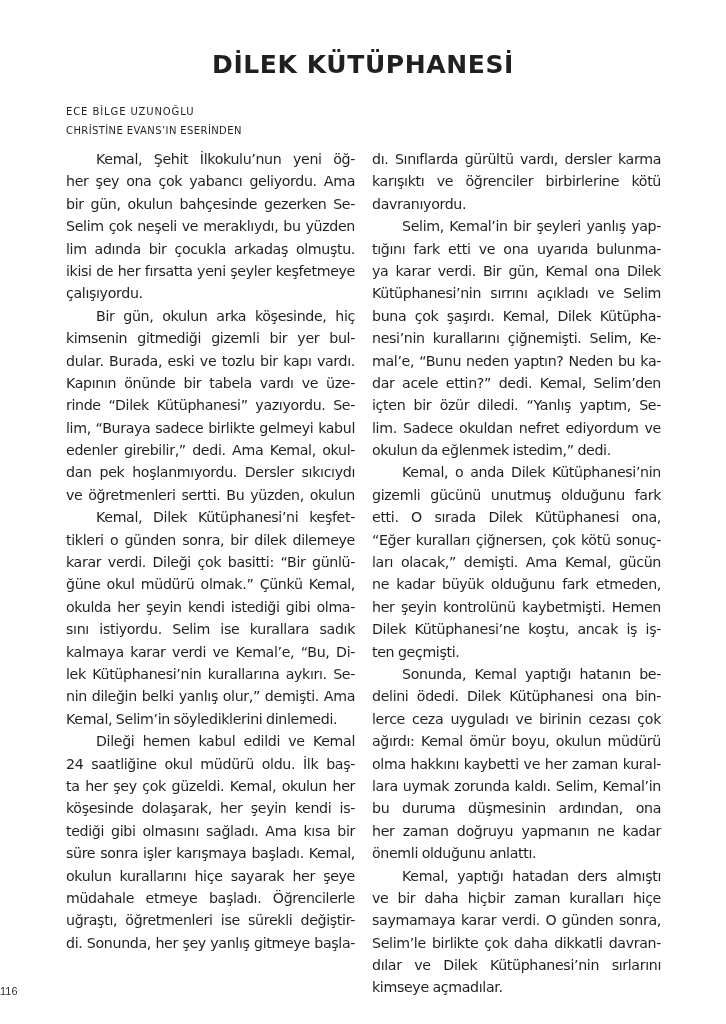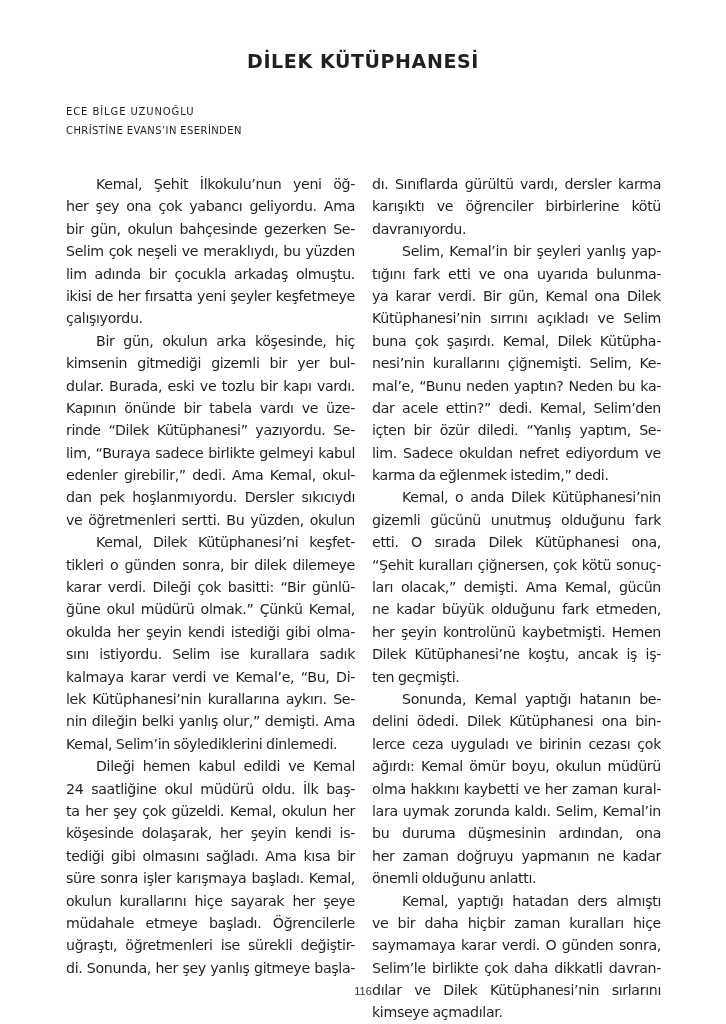--- a/index.html
+++ b/index.html
@@ -1,26 +1,26 @@
 <!DOCTYPE html>
 <html><head>
 <meta charset="utf-8">
 <style>
   html, body { margin:0; padding:0; background:#ffffff; }
   body { width:726px; height:1024px; position:relative; overflow:hidden; font-family:"DejaVu Sans", "Liberation Sans", sans-serif; color:#231f20; }
-  .title { position:absolute; left:0; right:0; top:50px; text-align:center; font-family:"DejaVu Sans", sans-serif; font-weight:bold; font-size:19px; letter-spacing:0.6px; color:#231f20; }
+  .title { position:absolute; left:0; right:0; top:50px; text-align:center; font-family:"DejaVu Sans", sans-serif; font-weight:bold; font-size:25px; letter-spacing:0.6px; color:#231f20; }
   .author { position:absolute; left:66px; top:106px; font-size:10px; letter-spacing:0.9px; color:#231f20; }
   .source { position:absolute; left:66px; top:125px; font-size:10px; letter-spacing:0.4px; color:#231f20; }
-  .col { position:absolute; top:148px; width:289px; font-size:14.2px; line-height:22.4px;margin-top:25px; }
+  .col { position:absolute; top:148px; width:289px; font-size:14.2px; line-height:22.4px; }
   .col.left { left:66px; }
   .col.right { left:372px; }
   .line { display:block; text-align:justify; text-align-last:justify; white-space:nowrap; overflow:visible; height:22.4px; letter-spacing:-0.35px; word-spacing:-0.5px; }
   .line.last { text-align-last:left; }
   .line.indent { padding-left:30px; }
-  .pagenum { position:absolute; left:0; right:0; top:985px; text-align:center; font-family:"Liberation Sans", sans-serif; font-size:11px; color:#333; }
+  .pagenum { position:absolute; left:0; right:0; top:985px; font-family:"Liberation Sans", sans-serif; font-size:11px; color:#333; }
 </style>
 </head>
 <body>
 
 <div class="title">DİLEK KÜTÜPHANESİ</div>
 <div class="author">ECE BİLGE UZUNOĞLU</div>
 <div class="source">CHRİSTİNE EVANS’IN ESERİNDEN</div>
 
 <div class="col left">
     <span class="line indent">Kemal, Şehit İlkokulu’nun yeni öğ-</span>
@@ -67,25 +67,25 @@
     <span class="line indent">Selim, Kemal’in bir şeyleri yanlış yap-</span>
     <span class="line">tığını fark etti ve ona uyarıda bulunma-</span>
     <span class="line">ya karar verdi. Bir gün, Kemal ona Dilek</span>
     <span class="line">Kütüphanesi’nin sırrını açıkladı ve Selim</span>
     <span class="line">buna çok şaşırdı. Kemal, Dilek Kütüpha-</span>
     <span class="line">nesi’nin kurallarını çiğnemişti. Selim, Ke-</span>
     <span class="line">mal’e, “Bunu neden yaptın? Neden bu ka-</span>
     <span class="line">dar acele ettin?” dedi. Kemal, Selim’den</span>
     <span class="line">içten bir özür diledi. “Yanlış yaptım, Se-</span>
     <span class="line">lim. Sadece okuldan nefret ediyordum ve</span>
-    <span class="line last">karma da eğlenmek istedim,” dedi.</span>
+    <span class="line last">okulun da eğlenmek istedim,” dedi.</span>
     <span class="line indent">Kemal, o anda Dilek Kütüphanesi’nin</span>
     <span class="line">gizemli gücünü unutmuş olduğunu fark</span>
     <span class="line">etti. O sırada Dilek Kütüphanesi ona,</span>
-    <span class="line">“Şehit kuralları çiğnersen, çok kötü sonuç-</span>
+    <span class="line">“Eğer kuralları çiğnersen, çok kötü sonuç-</span>
     <span class="line">ları olacak,” demişti. Ama Kemal, gücün</span>
     <span class="line">ne kadar büyük olduğunu fark etmeden,</span>
     <span class="line">her şeyin kontrolünü kaybetmişti. Hemen</span>
     <span class="line">Dilek Kütüphanesi’ne koştu, ancak iş iş-</span>
     <span class="line last">ten geçmişti.</span>
     <span class="line indent">Sonunda, Kemal yaptığı hatanın be-</span>
     <span class="line">delini ödedi. Dilek Kütüphanesi ona bin-</span>
     <span class="line">lerce ceza uyguladı ve birinin cezası çok</span>
     <span class="line">ağırdı: Kemal ömür boyu, okulun müdürü</span>
     <span class="line">olma hakkını kaybetti ve her zaman kural-</span>

